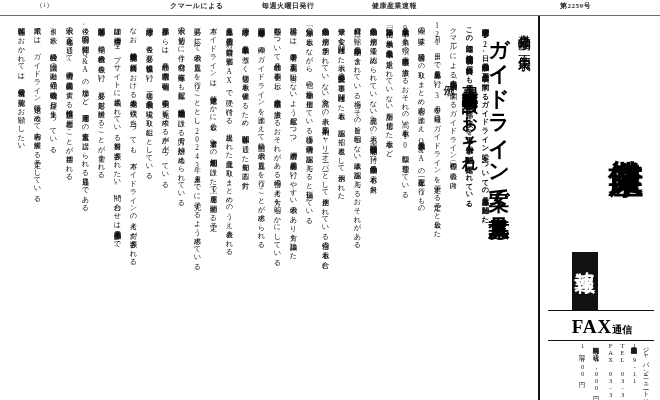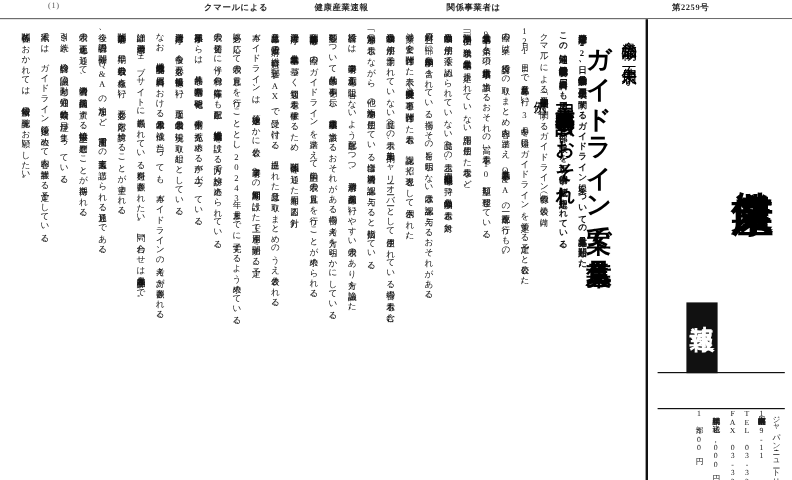--- a/index.html
+++ b/index.html
@@ -206,22 +206,22 @@
   }
 </style>
 </head>
 <body>
 
 <div id="page">
 
   <div class="top-strip" id="top-strip">
       <div class="cell plain" style="left: 40px;">(1)</div>
       <div class="cell" style="left: 170px;">クマールによる</div>
-      <div class="cell" style="left: 262px;">健康産業速報</div>
-      <div class="cell" style="left: 372px;">関係事業者は</div>
+      <div class="cell" style="left: 262px;">毎週火曜日発行</div>
+      <div class="cell" style="left: 372px;">健康産業速報</div>
       <div class="cell" style="left: 560px; font-family: Liberation Serif, serif;">第2259号</div>
     </div>
 
   <div class="body-area" id="body-area">
       <div class="bcol lead" style="left: 478px;">消費者庁は22日、食品添加物の不使用表示に関するガイドライン案についての意見募集を開始した。</div>
       <div class="bcol lead" style="left: 462px;">この通知は機能性表示食品の届出資料にも活用でき、一部に誤りを正す事例の記載が想定されている。</div>
       <div class="bcol" style="left: 446px;">クマールによる「食品添加物不使用表示に関するガイドライン」（仮称）の公表に向け、</div>
       <div class="bcol" style="left: 430px;">1月21日まで意見募集を行い、3月中を目途にガイドラインを策定する予定だと公表した。</div>
       <div class="bcol" style="left: 414px;">今回の案は、検討会での取りまとめ内容を踏まえ、食品表示基準Q&amp;Aの一部改正を行うもの。</div>
       <div class="bcol" style="left: 398px;">食品表示基準第9条第1項の表示禁止事項に該当するおそれの高い表示を10類型に整理している。</div>
@@ -256,20 +256,21 @@
     <div class="hl-col hl-main">ガイドライン案で意見募集</div>
     <div class="hl-col hl-sub">表示禁止事項「該当」のおそれ</div>
     <div class="hl-col hl-sub2">例示</div>
   </div>
 
   <div class="masthead">
     <div class="masthead-inner">
       <div class="kenko">健康産業</div>
       <div class="sokuho">速報</div>
       <div class="masthead-rule" style="top:290px;"></div>
+      <div class="fax-line"><span>FAX</span><span class="tsushin">通信</span></div>
       <div class="masthead-rule" style="top:320px;"></div>
       <div class="pub-block" id="pub-block">
           <div class="pub-col" style="left: 98px;">ジャパン・ニュートリション・ニュース社</div>
           <div class="pub-col" style="left: 86px;">東京都中央区日本橋本町1-9-11</div>
           <div class="pub-col" style="left: 74px;">TEL 03-3241-0101</div>
           <div class="pub-col" style="left: 62px;">FAX 03-3242-0111</div>
           <div class="pub-col" style="left: 48px;">年間購読料 税込38,000円</div>
           <div class="pub-col" style="left: 34px;">1部 800円</div>
         </div>
     </div>

